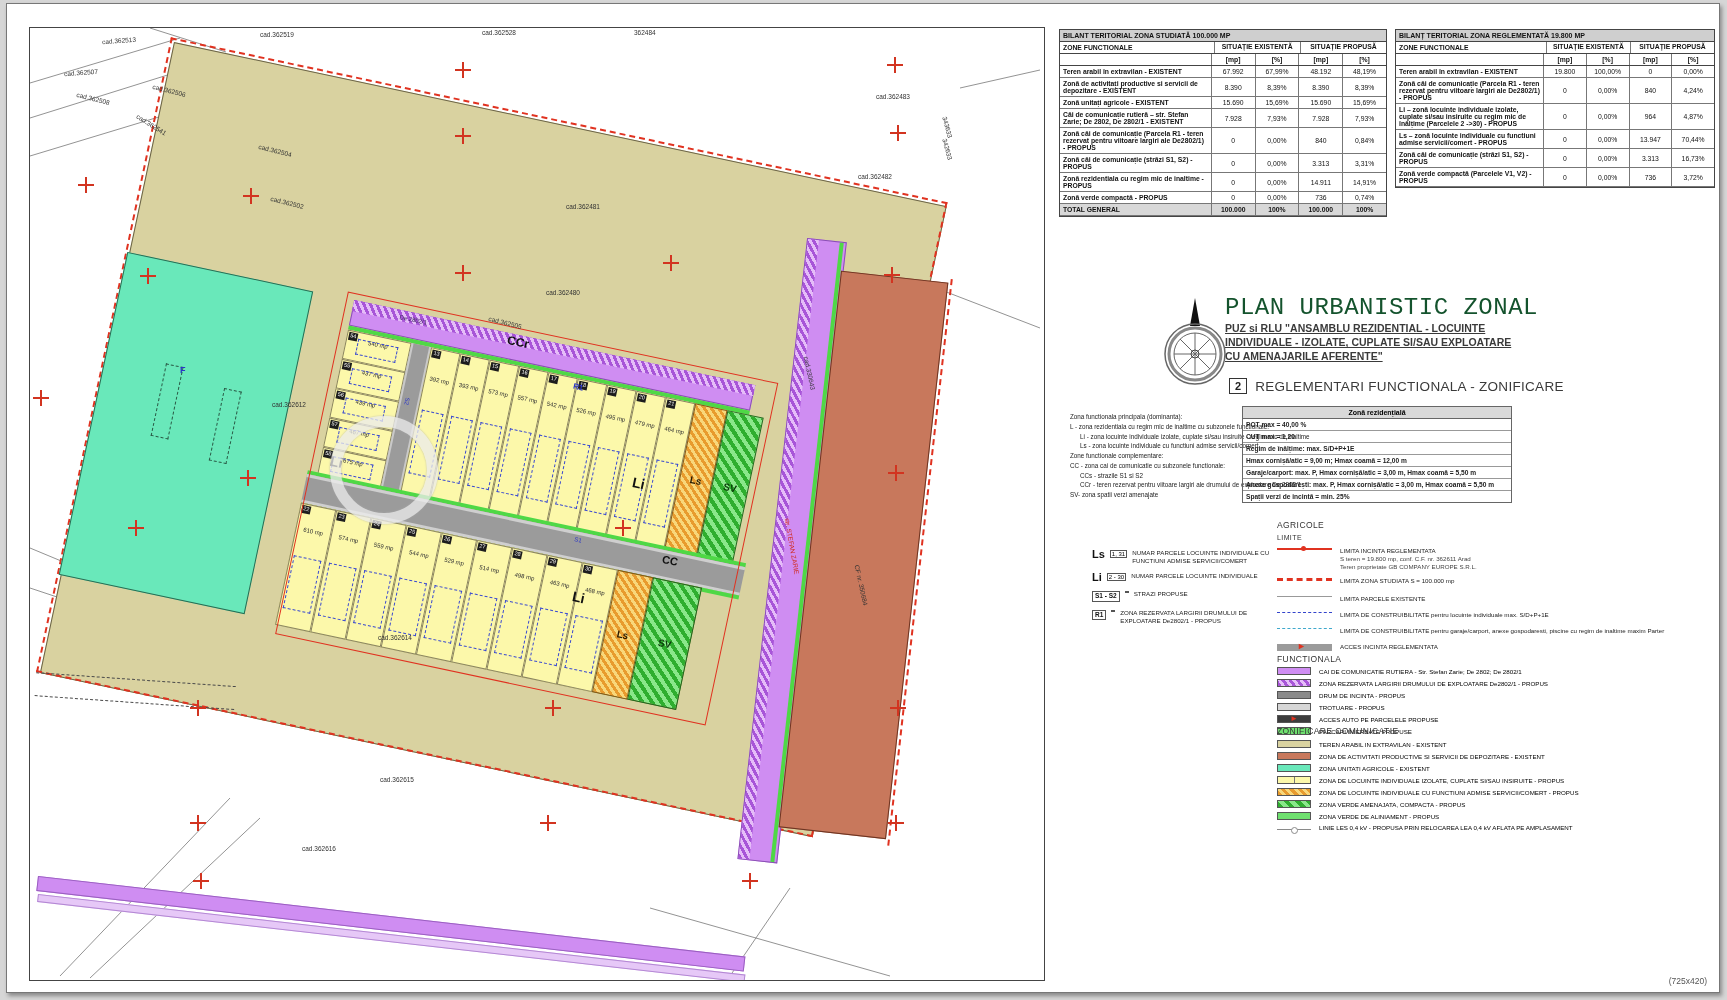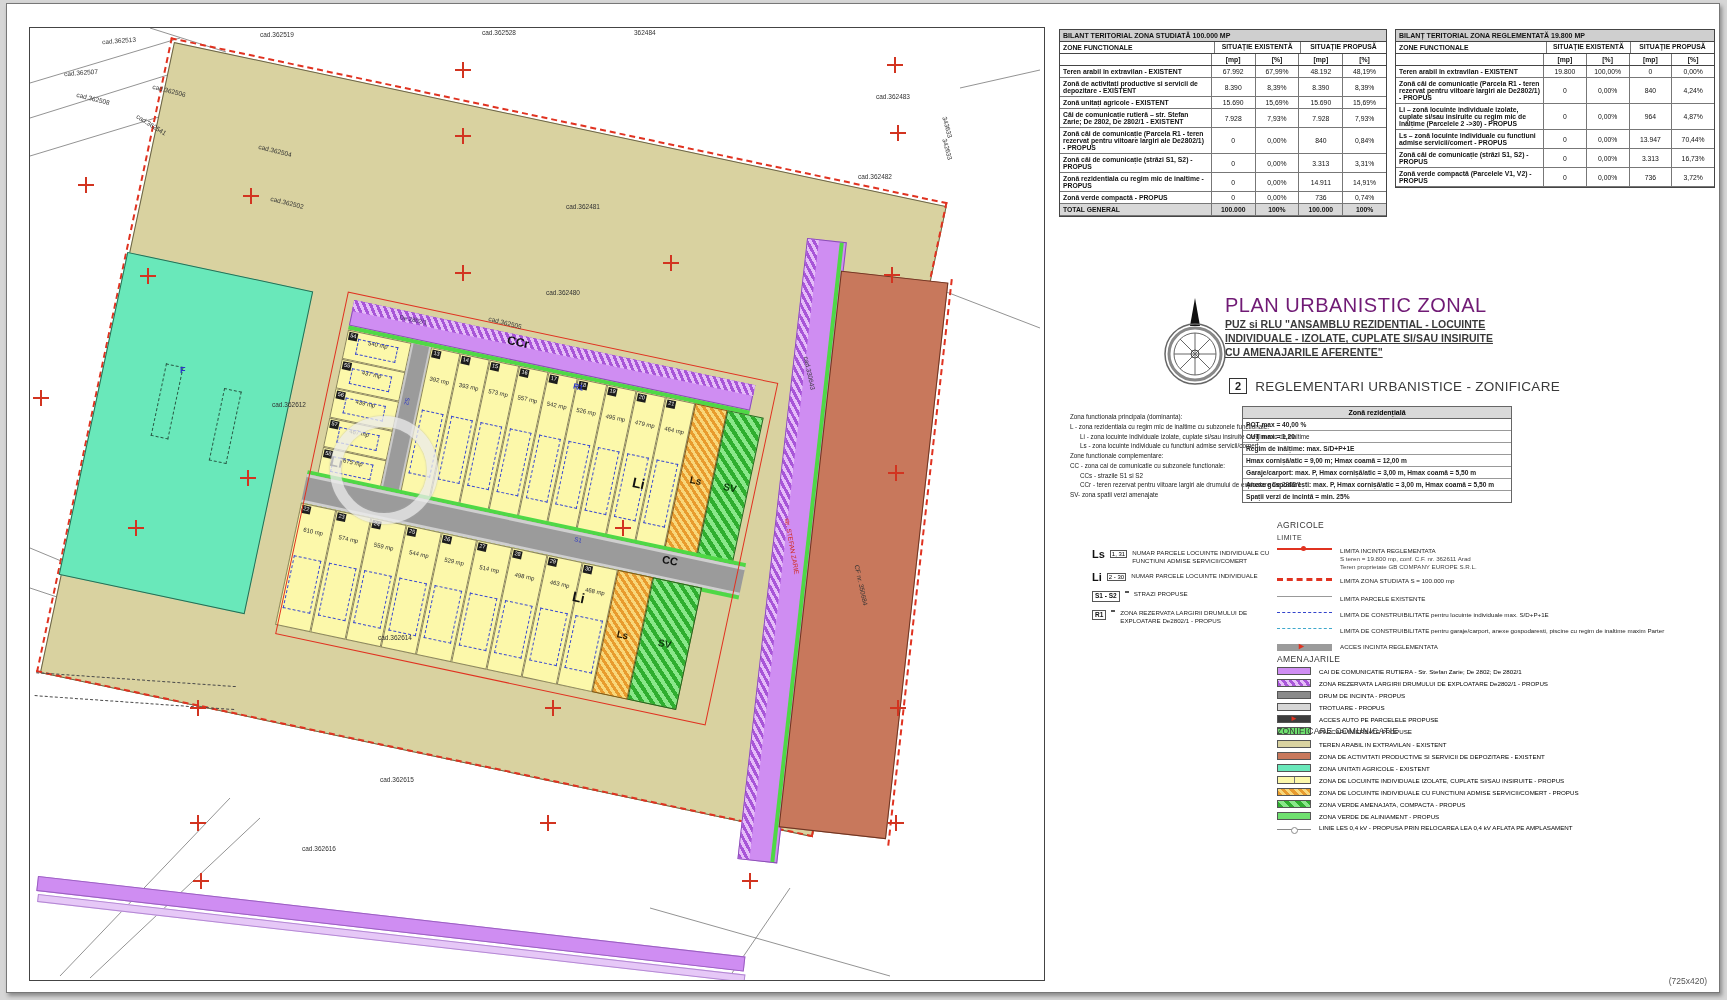--- a/index.html
+++ b/index.html
@@ -59,21 +59,21 @@
   .bt-h{display:flex;font-weight:bold;border-bottom:1px solid #444;}
   .bt-h2{display:flex;font-weight:bold;border-bottom:1px solid #444;}
   .bt-row{display:flex;border-bottom:1px solid #777;align-items:stretch;}
   .bt-row.total{background:#d8d8d8;font-weight:bold;}
   .bt .lc{width:47%;padding:2px 3px;border-right:1px solid #777;font-weight:bold;}
   .bt .nc{width:13.25%;padding:2px 1px;text-align:center;border-right:1px solid #777;display:flex;align-items:center;justify-content:center;}
   .bt .nc:last-child{border-right:none;}
   .bt .gc{width:26.5%;text-align:center;padding:1px;border-right:1px solid #777;}
   .bt .gc:last-child{border-right:none;}
   .titleblock{position:absolute;left:1218px;top:290px;width:380px;}
-  .t1{font-size:20px;color:#701a75;letter-spacing:.5px;}
+  .t1{font-size:24px;color:#14532d;letter-spacing:.5px;font-family:Liberation Mono, monospace;}
   .t2{font-size:10.5px;font-weight:bold;color:#3a3a3a;text-decoration:underline;line-height:1.35;}
   .plansa{position:absolute;left:1222px;top:374px;display:flex;align-items:center;gap:8px;}
   .plansa-no{border:1px solid #333;font-size:11px;font-weight:bold;padding:1px 5px;color:#222;}
   .plansa-t{font-size:13.5px;color:#3a3a3a;letter-spacing:.3px;}
   .functext{position:absolute;left:1063px;top:408px;width:330px;font-size:6.3px;color:#222;line-height:1.55;}
   .regbox{position:absolute;left:1235px;top:402px;width:268px;border:1px solid #666;font-size:6.6px;}
   .regbox .rh{background:#d9d9d9;font-weight:bold;text-align:center;padding:2px;border-bottom:1px solid #666;font-size:7px;}
   .regrow{padding:2px 3px;border-bottom:1px solid #999;font-weight:bold;color:#222;}
   .regrow:last-child{border-bottom:none;}
   .leg-h{position:absolute;font-size:8.5px;color:#333;letter-spacing:.4px;}
@@ -544,27 +544,27 @@
       <line x1="23" y1="43" x2="53" y2="73"></line>
           <line x1="53" y1="43" x2="23" y2="73"></line>
     </g>
     <circle cx="38" cy="58" r="4" fill="none" stroke="#444" stroke-width="1"></circle>
   </svg>
   <div class="titleblock">
     <div class="t1">PLAN URBANISTIC ZONAL</div>
     <div>
 
     <div class="t2">PUZ si RLU "ANSAMBLU REZIDENTIAL - LOCUINTE</div>
-          <div class="t2">INDIVIDUALE - IZOLATE, CUPLATE SI/SAU INSIRUITE</div>
+          <div class="t2">INDIVIDUALE - IZOLATE, CUPLATE SI/SAU EXPLOATARE</div>
           <div class="t2">CU AMENAJARILE AFERENTE"</div>
         </div>
   </div>
   <div class="plansa">
     <span class="plansa-no">2</span>
-    <span class="plansa-t">REGLEMENTARI URBANISTICE - ZONIFICARE</span>
+    <span class="plansa-t">REGLEMENTARI FUNCTIONALA - ZONIFICARE</span>
   </div>
 
   <div class="functext">
 
   <div>Zona functionala principala (dominanta):</div>
         <div>L - zona rezidentiala cu regim mic de inaltime cu subzonele functionale:</div>
         <div style="padding-left: 10px;">Li - zona locuinte individuale izolate, cuplate si/sau insiruite - regim mic de inaltime</div>
         <div style="padding-left: 10px;">Ls - zona locuinte individuale cu functiuni admise servicii/comert</div>
         <div>Zone functionale complementare:</div>
         <div>CC - zona cai de comunicatie cu subzonele functionale:</div>
@@ -667,21 +667,21 @@
       <div class="lim-item">
         <span class="lim-sym lim-acc"></span>
         <span class="lim-txt">
           <span>ACCES INCINTA REGLEMENTATA</span>
           
           
         </span>
       </div>
     </div>
 
-  <div class="leg-h" style="left:1270px;top:650px;">AMENAJARILE</div>
+  <div class="leg-h" style="left:1270px;top:650px;">FUNCTIONALA</div>
   <div class="swleg" style="left:1270px;top:663px;">
 
       <div class="sw-item">
         <span class="sw sw-purple"></span>
         <span>CAI DE COMUNICATIE RUTIERA - Str. Stefan Zarie; De 2802; De 2802/1</span>
       </div>
 
       <div class="sw-item">
         <span class="sw sw-purpleh"></span>
         <span>ZONA REZERVATA LARGIRII DRUMULUI DE EXPLOATARE De2802/1 - PROPUS</span>

